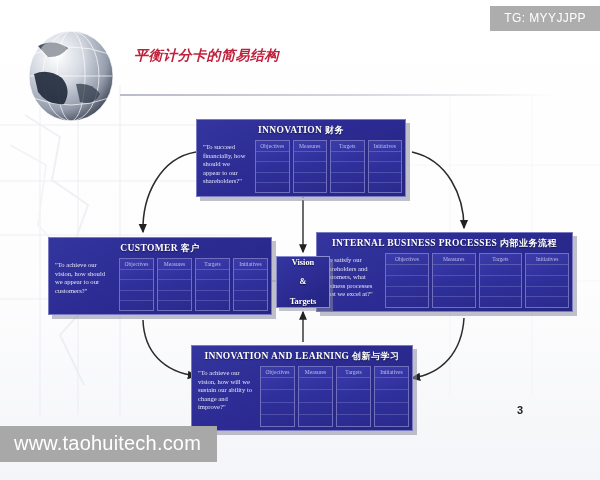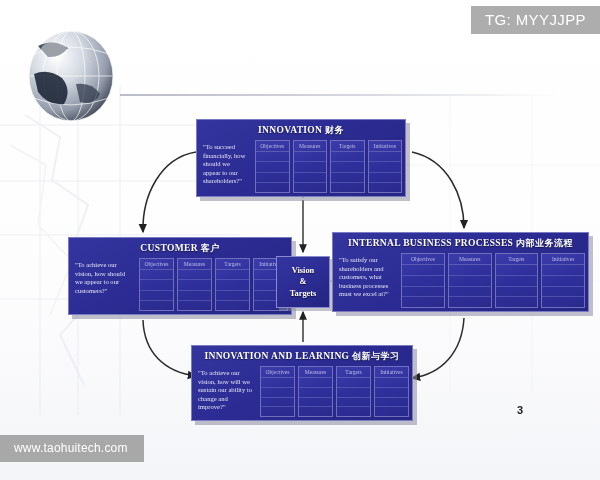--- a/index.html
+++ b/index.html
@@ -48,27 +48,27 @@
   }
   .title-rule {
     position: absolute; left: 120px; top: 94px; width: 440px; height: 2px;
     background: linear-gradient(to right, #b9bcc9 0%, #d6d8e0 55%, #ffffff 100%);
   }
 
   
   .wm-tg {
     position: absolute; right: 0; top: 6px;
     background: #adadad; color: #ffffff;
-    font-size: 15px; padding: 5px 14px 6px 14px;
+    font-size: 12px; padding: 5px 14px 6px 14px;
     letter-spacing: 0.4px; z-index: 40;
   }
   .wm-site {
     position: absolute; left: 0; bottom: 18px;
     background: #a8a8a8; color: #ffffff;
-    font-size: 12px; padding: 6px 16px 7px 14px;
+    font-size: 20px; padding: 6px 16px 7px 14px;
     letter-spacing: 0.2px; z-index: 40;
   }
   .page-no {
     position: absolute; left: 517px; top: 404px;
     font-size: 11px; font-weight: bold; color: #222; z-index: 30;
   }
 
   
   .pbox {
     position: absolute;
@@ -109,40 +109,41 @@
     color: #bfbfe8; font-family: "Liberation Serif", serif;
     font-size: 5.6px; text-align: center; padding: 2px 0 2px 0;
     border-bottom: 1px solid #5a5ab0; white-space: nowrap; overflow: hidden;
   }
   .gcol-rows { flex: 1; display: flex; flex-direction: column; }
   .grow { flex: 1; border-bottom: 1px solid rgba(120,120,200,0.45); }
   .grow:last-child { border-bottom: none; }
 
   
   #box-financial { left: 196px; top: 119px; width: 210px; height: 78px; }
-  #box-customer  { left: 48px;  top: 237px; width: 224px; height: 78px; margin-left: 20px; }
-  #box-internal  { left: 332px; top: 232px; width: 257px; height: 80px; }
-  #box-innovation{ left: 191px; top: 345px; width: 222px; height: 76px; }
+  #box-customer  { left: 48px;  top: 237px; width: 224px; height: 78px; }
+  #box-internal  { left: 316px; top: 232px; width: 257px; height: 80px; }
+  #box-innovation{ left: 191px; top: 345px; width: 222px; height: 86px; }
   #box-financial .pbox-q { width: 52px; }
   #box-customer  .pbox-q { width: 64px; }
   #box-internal  .pbox-q { width: 62px; }
   #box-innovation .pbox-q { width: 62px; }
 
   
   #box-vision {
     position: absolute; left: 276px; top: 256px; width: 54px; height: 52px;
     background: linear-gradient(150deg, #3535a2 0%, #2a2a90 60%, #242481 100%);
     border: 1px solid #8a8ad0;
     box-shadow: 3px 3px 0 rgba(140,140,160,0.5);
     z-index: 25;
     display: flex; flex-direction: column;
     align-items: center; justify-content: center;
     color: #ffffff; font-family: "Liberation Serif", serif;
     font-size: 8.4px; font-weight: bold; line-height: 11.5px;
     text-shadow: 0 1px 1px rgba(0,0,0,0.6);
+    gap: 8px;
   }
 
   
   #arrows {
     position: absolute; left: 0; top: 0; width: 600px; height: 480px;
     z-index: 10; pointer-events: none;
   }
 </style>
 </head>
 <body>
@@ -197,20 +198,21 @@
     </g>
     <path d="M14 22 Q30 14 44 24 Q36 34 24 33 Z" fill="#2d3647" opacity="0.85"></path>
     <path d="M10 50 Q24 44 38 54 Q48 66 40 80 Q24 82 14 68 Z" fill="#1e2838" opacity="0.9"></path>
     <path d="M52 60 Q68 58 76 70 Q70 82 56 78 Z" fill="#2b3445" opacity="0.7"></path>
     <ellipse cx="30" cy="26" rx="13" ry="8" fill="#ffffff" opacity="0.45"></ellipse>
   </svg>
 
   <div class="title-rule"></div>
 
   <div class="title-block">
+    <div class="title-cn">平衡计分卡的简易结构</div>
   </div>
 
   <svg id="arrows" viewBox="0 0 600 480">
     <defs>
       <marker id="ah" markerWidth="7" markerHeight="7" refX="5.5" refY="3.2" orient="auto">
         <path d="M0,0.4 L6.4,3.2 L0,6 z" fill="#222"></path>
       </marker>
     </defs>
     <g stroke="#2b2b2b" stroke-width="1.5" fill="none" marker-end="url(#ah)">
 

